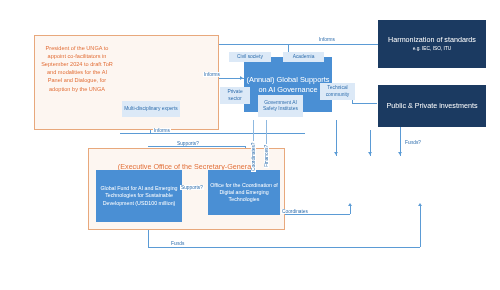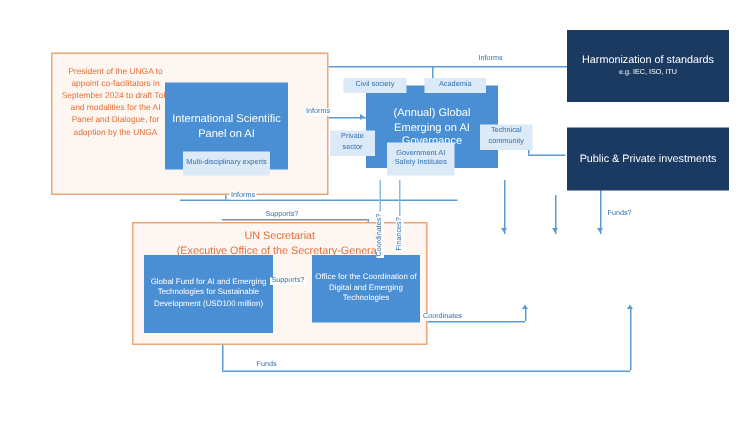--- a/index.html
+++ b/index.html
@@ -161,29 +161,25 @@
   <div class="abs line-v pale" style="left:252px; top:66px; height:6px;"></div>
   <div class="abs line-v pale" style="left:305px; top:66px; height:6px;"></div>
   <div class="abs line-v pale" style="left:278px; top:96px; height:6px;"></div>
 
   <div class="abs orange-box" style="left:34px; top:35px; width:185px; height:95px;">
   </div>
   <div class="abs orange-text" style="left:36px; top:40px; width:82px;">President of the UNGA to appoint co-facilitators in September 2024 to draft ToR and modalities for the AI Panel and Dialogue, for adoption by the UNGA</div>
 
   <div class="abs orange-box" style="left:88px; top:148px; width:197px; height:82px;">
   </div>
-  <div class="abs orange-title" style="left:92px; top:152px; width:189px;">UN Secretariat</div>
   <div class="abs orange-title" style="left:92px; top:162px; width:189px;">(Executive Office of the Secretary-General)</div>
 
-  <div class="abs node-blue" style="left:110px; top:55px; width:82px; height:58px;">
-    <span>International Scientific Panel on AI</span>
-  </div>
 
   <div class="abs node-blue" style="left:244px; top:57px; width:88px; height:55px;">
-    <span>(Annual) Global Emerging on AI Governance</span>
+    <span>(Annual) Global Supports on AI Governance</span>
   </div>
 
   <div class="abs node-blue small" style="left:96px; top:170px; width:86px; height:52px;">
     <span>Global Fund for AI and Emerging Technologies for Sustainable Development (USD100 million)</span>
   </div>
 
   <div class="abs node-blue small" style="left:208px; top:170px; width:72px; height:45px;">
     <span>Office for the Coordination of Digital and Emerging Technologies</span>
   </div>
 

